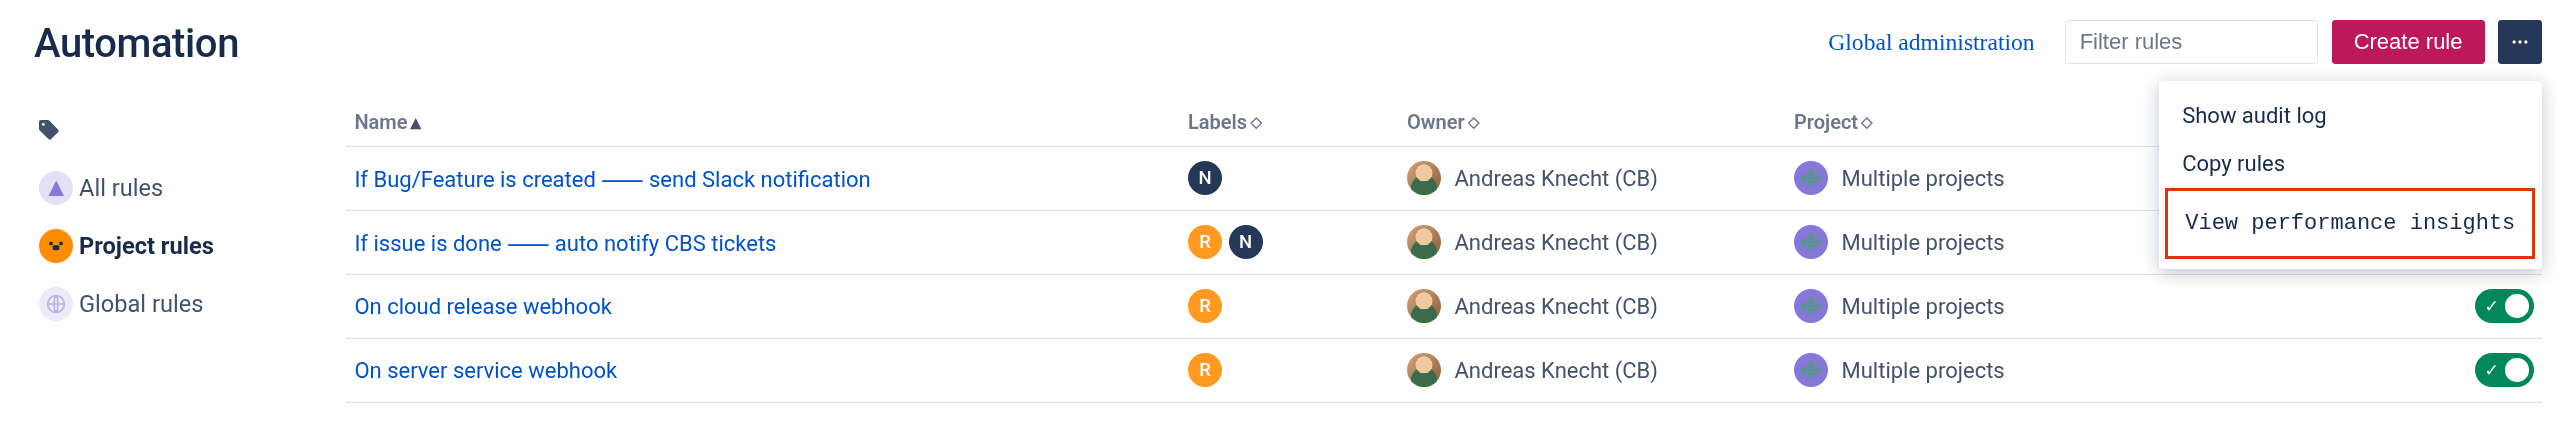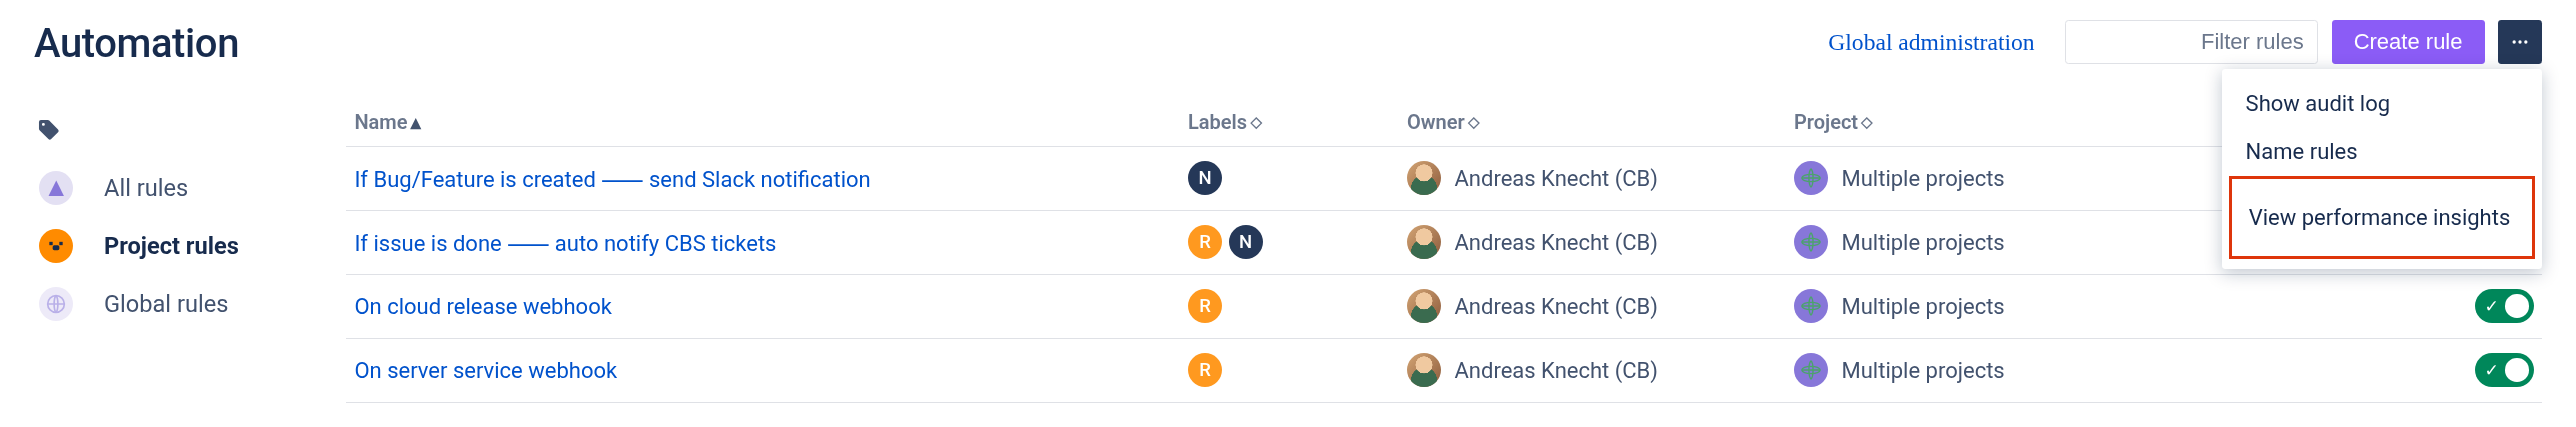--- a/index.html
+++ b/index.html
@@ -28,21 +28,21 @@
     letter-spacing: -0.4px;
   }
   .tag-icon {
     color: #42526E;
     margin-bottom: 15px;
     margin-left: 3.4px;
   }
   .sidebar-item {
     display: flex;
     align-items: center;
-    gap: 31px;
+    gap: 6px;
     padding: 11.8px 5px;
     cursor: pointer;
     font-size: 23.6px;
     color: #42526E;
   }
   .sidebar-item.active {
     font-weight: 700;
     color: #172B4D;
   }
   .side-icon {
@@ -77,27 +77,26 @@
     font-family: Liberation Serif, serif;
   }
   .filter-input {
     height: 44px;
     width: 253px;
     padding: 0 13.5px;
     border: 1.7px solid #DFE1E6;
     border-radius: 3.4px;
     font-size: 22px;
     color: #6B778C;
-    text-align: right;
   }
   .filter-input::placeholder { color: #6B778C; }
   .btn-primary {
     height: 44px;
     padding: 0 22px;
-    background: #8b5cf6;
+    background: #be185d;
     color: #fff;
     border: none;
     border-radius: 3.4px;
     font-size: 22px;
     font-weight: 500;
     cursor: pointer;
   }
   .btn-more {
     height: 44px;
     width: 44px;
@@ -167,38 +166,39 @@
   .toggle::after {
     content:""; width:23.6px; height:23.6px; border-radius:50%;
     background:#fff; position:absolute; right:5px;
   }
   .toggle .check{
     position:absolute; left:10px; color:#fff; font-size:17px;
   }
   .dropdown {
     position: absolute;
     right: 0;
-    top: 49px;
+    top: 61px;
     background:#fff;
     box-shadow: 0 3.4px 17px rgba(9,30,66,0.25);
     border-radius:3.4px;
     padding: 10px 0;
     min-width: 320px;
     z-index: 10;
   }
   .dropdown-item {
     padding: 11.8px 23.6px;
     font-size: 22px;
     color:#172B4D;
     cursor:pointer;
   }
   .dropdown-item.highlight {
     border: 3.4px solid #DE350B;
     margin: 0 6.7px;
-    padding: 26px 17px;
+    padding: 20px 17px;
+    font-family: Liberation Mono, monospace;
   }
   .hdr-sort {
     color:#42526E; font-weight:bold;
   }
 </style>
 </head>
 <body>
 
 <div class="container">
   <div class="sidebar">
@@ -247,21 +247,21 @@
       <button class="btn-more">
         <svg width="20" height="20" viewBox="0 0 24 24" fill="#fff">
             <circle cx="5" cy="12" r="2"></circle>
             <circle cx="12" cy="12" r="2"></circle>
             <circle cx="19" cy="12" r="2"></circle>
           </svg>
       </button>
 
       <div class="dropdown" id="dropdown-menu">
           <div class="dropdown-item">Show audit log</div>
-          <div class="dropdown-item">Name rules</div>
+          <div class="dropdown-item">Copy rules</div>
           <div class="dropdown-item highlight">View performance insights</div>
         </div>
     </div>
 
     <div class="table-header">
       <div class="col-name">
         <span>Name</span>
         <span class="hdr-sort">▴</span>
       </div>
       <div class="col-labels">

